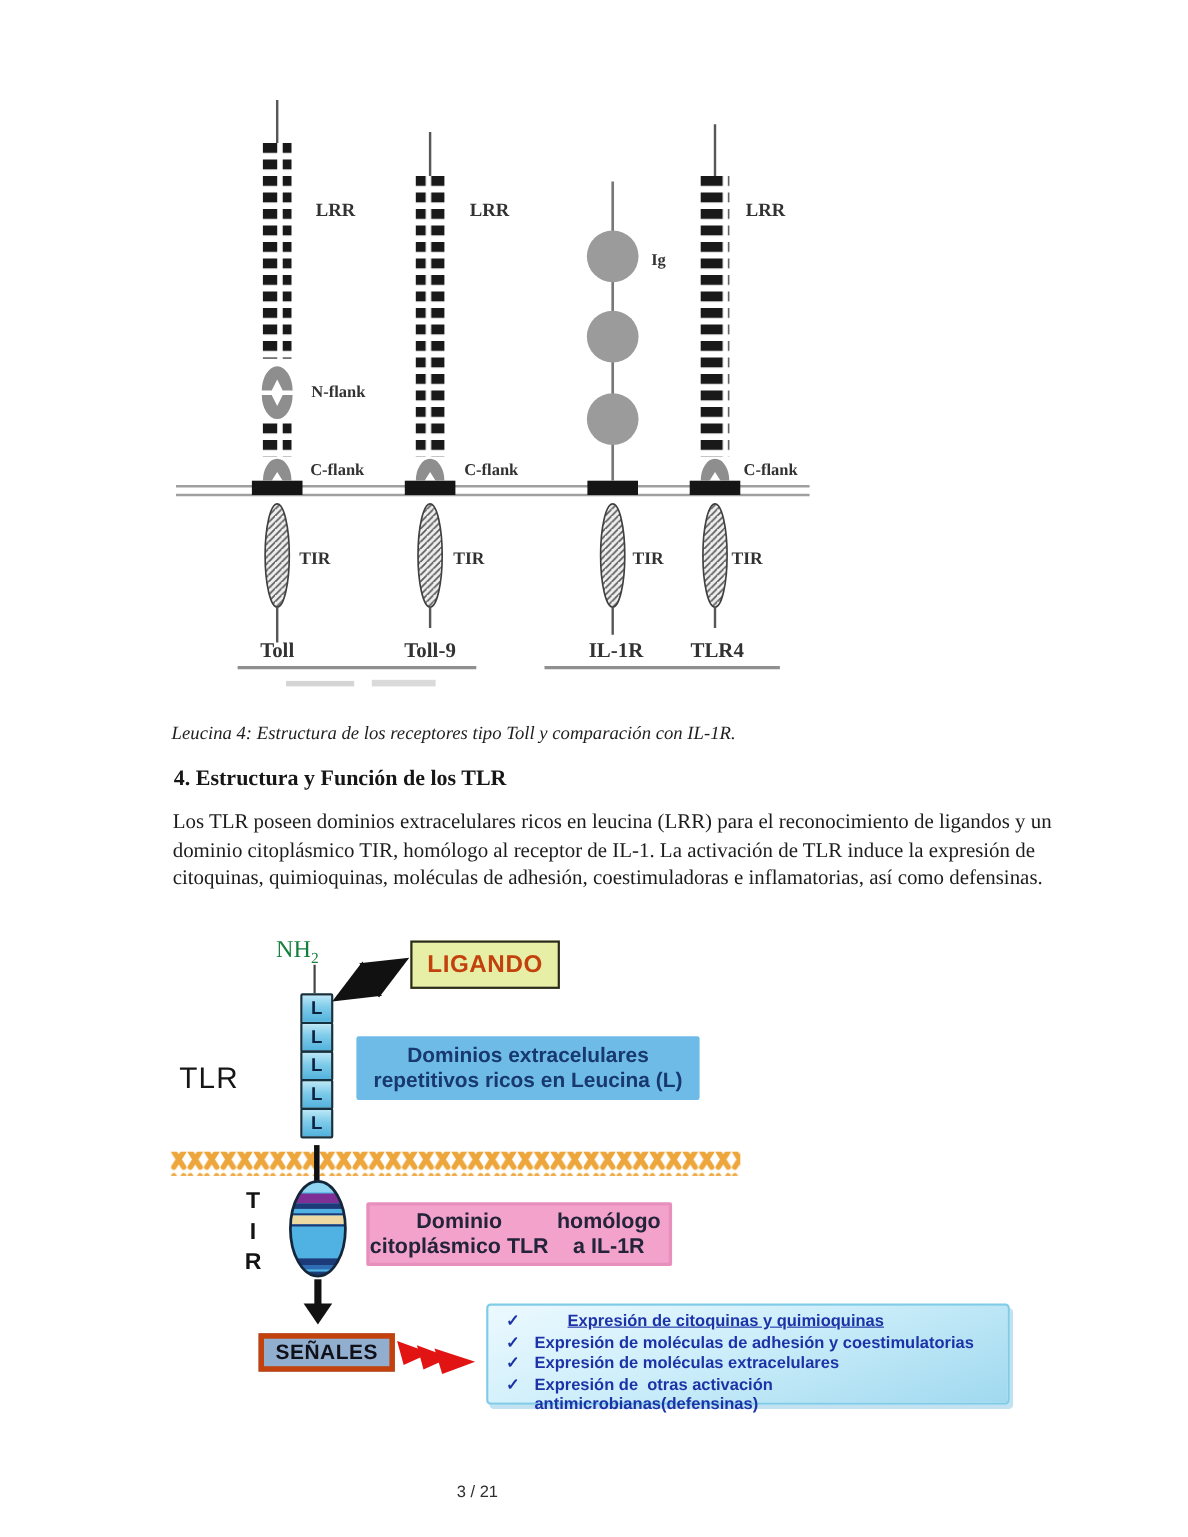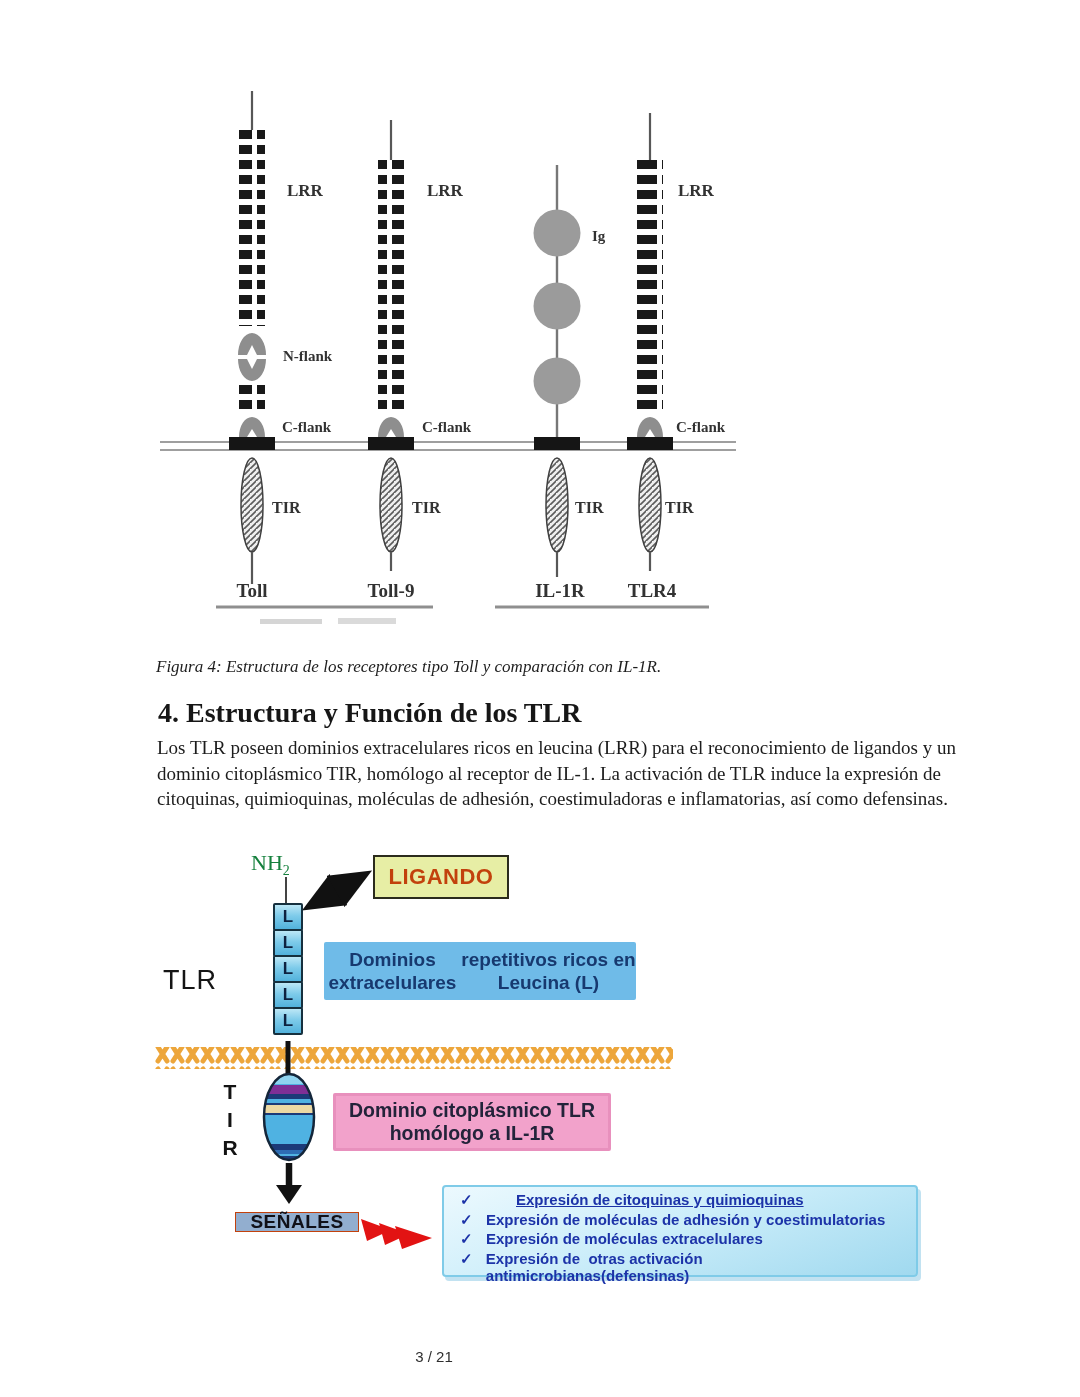--- a/index.html
+++ b/index.html
@@ -18,21 +18,21 @@
         font-family:"Liberation Serif", serif; color:var(--text,#212121); overflow:hidden;}
 
   
   .fig1{position:absolute;left:160px;top:85px;width:580px;height:560px;filter:blur(.4px) contrast(.96);}
   .fig1 text{font-family:"Liberation Serif", serif; fill:var(--scan-ink,#2f2f2f);}
 
   
   .caption{position:absolute;left:156px;top:657px;width:760px;font-style:italic;
            font-size:17px;color:#1e1e1e;}
   .heading{position:absolute;left:158px;top:697px;width:800px;font-weight:700;
-           font-size:28px;color:#161616;}
+           font-size:20px;color:#161616;}
   .paragraph{position:absolute;left:157px;top:735px;width:800px;font-size:19px;
              line-height:25.5px;color:#1c1c1c;}
 
   
   .fig2{position:absolute;left:155px;top:845px;width:790px;height:455px;
         font-family:"Liberation Sans", sans-serif;}
   .fig2 .abs{position:absolute;}
   .fig2-shapes{position:absolute;left:0;top:0;}
   .nh2{left:96px;top:5px;font-family:"Liberation Serif",serif;font-size:22px;color:#15803d;}
   .nh2 sub{font-size:14px;}
@@ -42,30 +42,30 @@
          background:linear-gradient(180deg,#bce7f6 0%,#7ecbea 45%,#52b2dc 100%);
          display:flex;align-items:center;justify-content:center;
          font-weight:800;font-size:17px;color:#0e2240;}
   .l-box:first-child{margin-top:0;}
   .ligando-box{left:218px;top:10px;width:132px;height:40px;
          background:var(--ligando-bg,#e7eea5);border:2.5px solid var(--ligando-border,#2b2b1c);
          display:flex;align-items:center;justify-content:center;
          font-weight:800;font-size:22px;color:#c2410c;letter-spacing:.5px;}
   .tlr-label{left:8px;top:120px;font-weight:400;font-size:27px;color:#151515;letter-spacing:1px;}
   .extracell-box{left:169px;top:97px;width:312px;height:58px;background:var(--extracell-bg,#6fbbe8);
-         border-radius:2px;display:flex;flex-direction:row;align-items:center;justify-content:center;
+         border-radius:2px;display:flex;flex-direction:column;align-items:center;justify-content:center;
          font-weight:800;font-size:19px;line-height:23px;color:var(--box-text,#17396f);text-align:center;}
   .tir-vert{left:60px;top:233px;width:30px;display:flex;flex-direction:column;align-items:center;
          font-weight:800;font-size:21px;line-height:28px;color:#131313;}
   .cyto-box{left:178px;top:248px;width:278px;height:58px;background:var(--cyto-bg,#f2a2cb);
          border:3px solid var(--cyto-border,#e890bd);box-sizing:border-box;border-radius:2px;
-         display:flex;flex-direction:column;align-items:center;justify-content:center;
+         display:flex;flex-direction:row;align-items:center;justify-content:center;
          font-weight:800;font-size:19.5px;line-height:23px;color:#23233a;text-align:center;}
-  .senales-box{left:80px;top:367px;width:124px;height:20px;background:var(--senales-bg,#92aecf);
-         border:1px solid #c2410c;box-sizing:border-box;
+  .senales-box{left:80px;top:367px;width:124px;height:35px;background:var(--senales-bg,#92aecf);
+         border:5px solid #c2410c;box-sizing:border-box;
          display:flex;align-items:center;justify-content:center;
          font-weight:800;font-size:19px;color:#101018;letter-spacing:.5px;}
   .check-box{left:287px;top:340px;width:476px;height:92px;box-sizing:border-box;
          background:linear-gradient(160deg,#ecf9fe 0%,#cdeefa 45%,#a0d9ef 100%);
          border:2px solid var(--check-border,#7fcbe8);border-radius:4px;
          box-shadow:3px 4px 0 rgba(120,190,225,.45);
          display:flex;flex-direction:column;justify-content:center;padding:4px 8px;}
   .check-row{display:flex;align-items:baseline;height:21px;}
   .check-mark{width:26px;padding-left:8px;font-weight:800;font-size:15px;color:var(--check-text,#1c33a8);}
   .check-text{font-weight:800;font-size:15px;color:var(--check-text,#1c33a8);white-space:pre-wrap;}
@@ -154,21 +154,21 @@
     <text x="231" y="512" font-size="19" font-weight="700" text-anchor="middle">Toll-9</text>
     <text x="400" y="512" font-size="19" font-weight="700" text-anchor="middle">IL-1R</text>
     <text x="492" y="512" font-size="19" font-weight="700" text-anchor="middle">TLR4</text>
 
     <line x1="56" y1="522" x2="273" y2="522" stroke="#909090" stroke-width="3"></line>
     <line x1="335" y1="522" x2="549" y2="522" stroke="#909090" stroke-width="3"></line>
     <rect x="100" y="534" width="62" height="5" fill="#d9d9d9"></rect>
     <rect x="178" y="533" width="58" height="6" fill="#dedede"></rect>
   </svg>
 
-  <div class="caption">Figura 4: Estructura de los receptores tipo Toll y comparación con IL-1R.</div>
+  <div class="caption">Leucina 4: Estructura de los receptores tipo Toll y comparación con IL-1R.</div>
   <div class="heading">4. Estructura y Función de los TLR</div>
   <div class="paragraph">Los TLR poseen dominios extracelulares ricos en leucina (LRR) para el reconocimiento de ligandos y un dominio citoplásmico TIR, homólogo al receptor de IL-1. La activación de TLR induce la expresión de citoquinas, quimioquinas, moléculas de adhesión, coestimuladoras e inflamatorias, así como defensinas.</div>
 
   <div class="fig2">
 
     <svg class="fig2-shapes" width="790" height="455" viewBox="0 0 790 455">
       <defs>
         <marker id="ah" orient="auto-start-reverse" markerWidth="7" markerHeight="7" refX="4.5" refY="3">
           <path d="M0,0 L7,3 L0,6 Z" fill="#111"></path>
         </marker>

